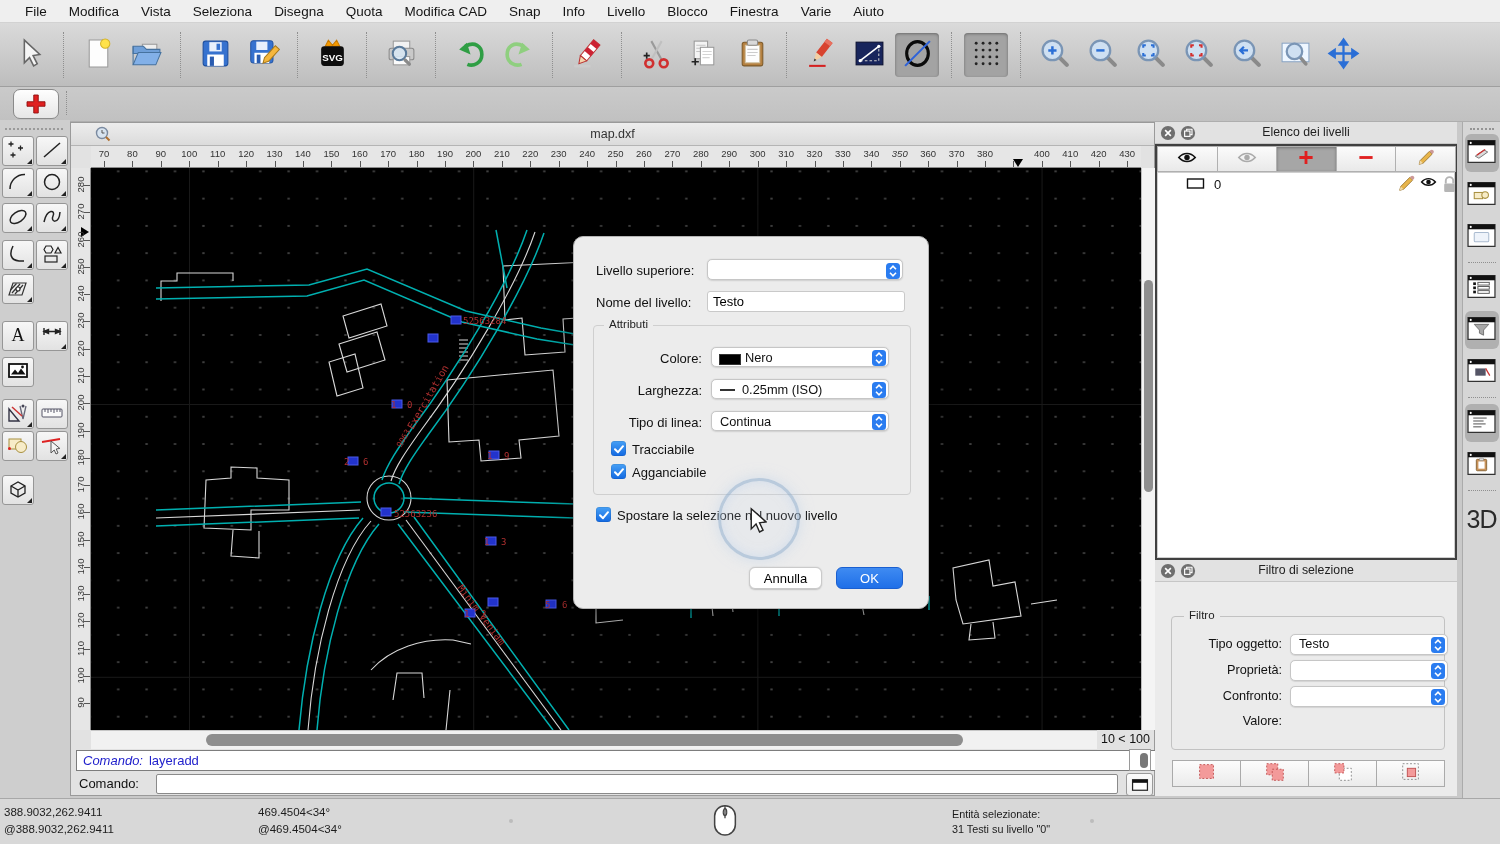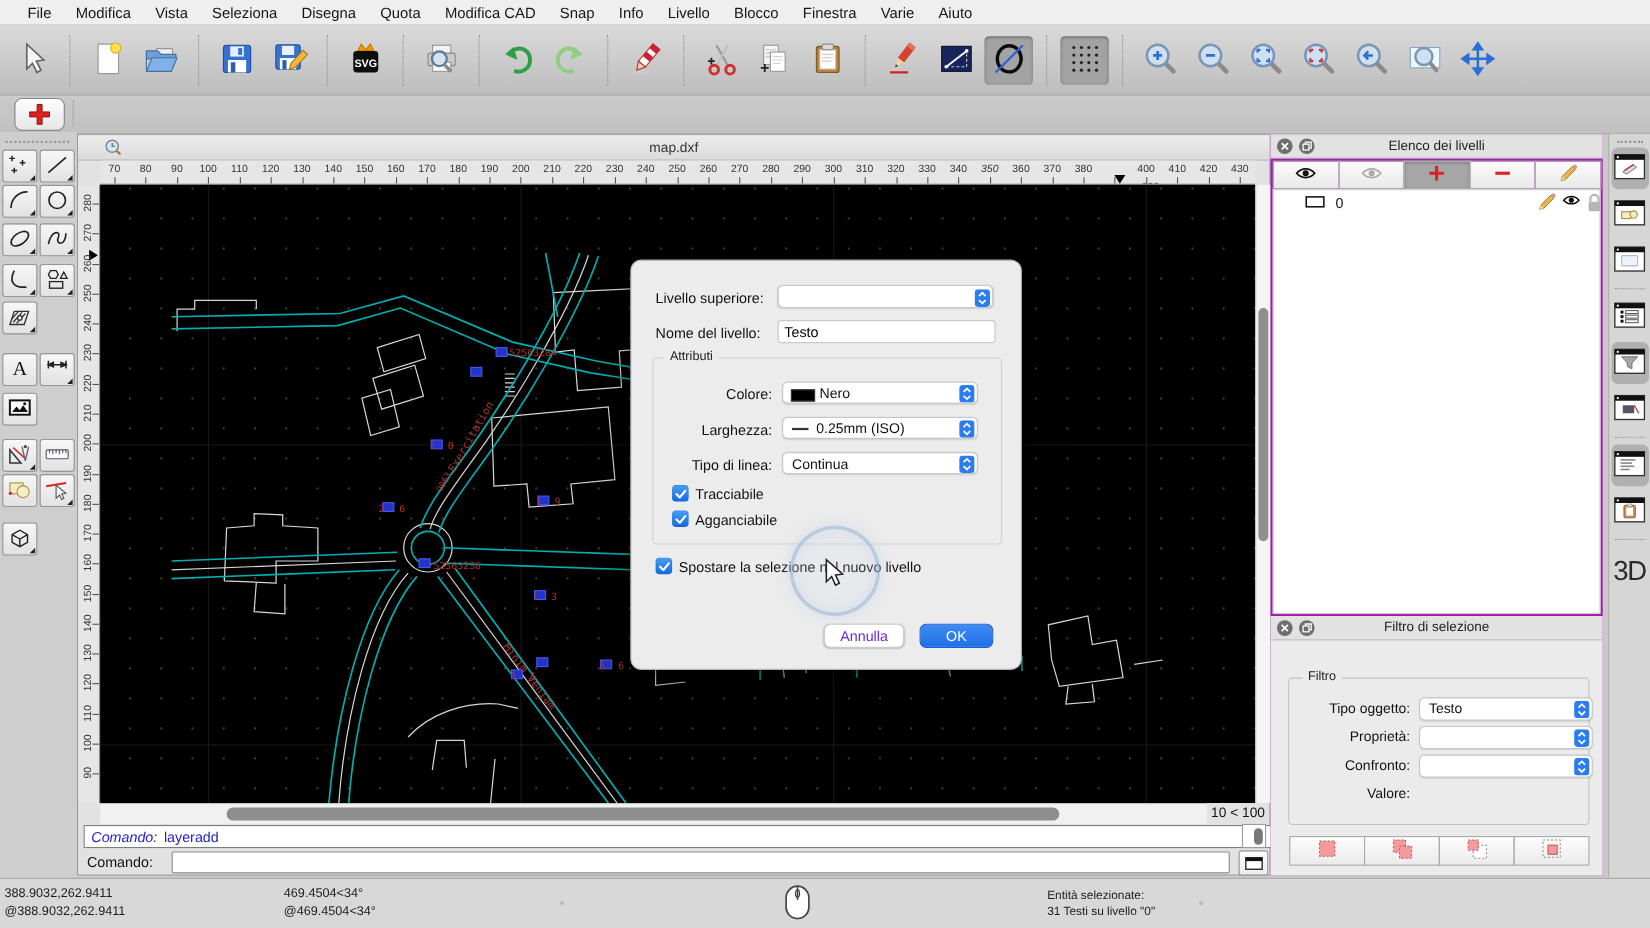--- a/index.html
+++ b/index.html
@@ -85,21 +85,21 @@
   #mini-thumb{position:absolute;left:10px;top:3px;width:8px;height:15px;background:#787878;border-radius:4px}
   #cmd-row-label{position:absolute;left:8px;top:653px;font-size:13px;color:#111}
   #cmd-input{position:absolute;left:85px;top:651px;width:962px;height:20px;border:1px solid #8a8a8a;
              background:#fff;font-size:13px;padding:0 5px;box-sizing:border-box;border-radius:2px}
   #cmd-win-btn{position:absolute;left:1055px;top:650px;width:27px;height:23px;
                background:linear-gradient(#fbfbfb,#ededed);border:1px solid #9a9a9a;border-radius:3px;
                display:flex;align-items:center;justify-content:center;padding:0}
   #cmd-win-btn svg{width:18px;height:14px}
 
   
-  #dock{position:absolute;left:1155px;top:122px;width:302px;height:674px;background:#a21caf}
+  #dock{position:absolute;left:1155px;top:122px;width:302px;height:674px;background:#404040}
   .panel-titlebar{position:absolute;left:0;width:100%;height:22px;background:#e2e2e2;
                   border-bottom:1px solid #c6c6c6;box-sizing:border-box}
   .panel-title{text-align:center;font-size:12.3px;color:#222;line-height:21px}
   .pt-btn{position:absolute;top:3px;width:16px;height:16px;padding:0;border:none;background:transparent}
   .pt-btn svg{width:16px;height:16px}
   #layers-toolbar{position:absolute;left:2px;top:24px;width:298px;height:26px;display:flex}
   .lt-btn{flex:1;background:linear-gradient(#fbfbfb,#e9e9e9);border:1px solid #b0b0b0;
           margin-right:-1px;display:flex;align-items:center;justify-content:center;padding:0}
   .lt-btn.active{background:#a6a6a6;box-shadow:inset 0 1px 3px rgba(0,0,0,.3)}
   #layers-list{position:absolute;left:2px;top:50px;width:298px;height:386px;background:#fff;
@@ -163,21 +163,21 @@
              border-radius:4px}
   #dlg-group-title{position:absolute;left:10px;top:-8px;padding:0 5px;background:#ececec;
                    font-size:11.5px;color:#222}
   .swatch{position:absolute;left:7px;top:5.5px;width:20px;height:9px;background:#000;border:1px solid #333}
   .wline{position:absolute;left:8px;top:9px;width:15px;height:2px;background:#333}
   .checkbox{position:absolute;width:15px;height:15px;border-radius:3.5px;
             background:linear-gradient(#47a0f5,#1269e2);box-shadow:inset 0 0 0 .5px rgba(0,0,0,.15)}
   .checkbox svg{position:absolute;left:.5px;top:.5px;width:14px;height:14px}
   .cb-label{position:absolute;font-size:13px;white-space:nowrap}
   #dlg-cancel{position:absolute;left:175px;top:330px;width:73px;height:22px;background:#fff;
-              border:1px solid #cacaca;border-radius:6px;font-size:13px;color:#6d28d9;
+              border:1px solid #cacaca;border-radius:6px;font-size:13px;color:#000000;
               box-shadow:0 .5px 1.5px rgba(0,0,0,.18);font-family:"Liberation Sans",sans-serif}
   #dlg-ok{position:absolute;left:262px;top:330px;width:67px;height:22px;
           background:linear-gradient(#3f8bf2,#1f6fe8);border:1px solid #1a5fd0;border-radius:6px;
           font-size:13px;color:#fff;font-family:"Liberation Sans",sans-serif}
   #click-halo{position:absolute;left:144px;top:241px;width:76px;height:76px;border-radius:50%;
               border:3px solid rgba(145,175,205,.55);background:rgba(205,222,240,.14);
               box-shadow:0 0 14px rgba(190,210,235,.55),inset 0 0 12px rgba(190,210,235,.5)}
   #dlg-cursor{position:absolute;left:172px;top:270px;width:21px;height:29px}
 </style>
 </head>

